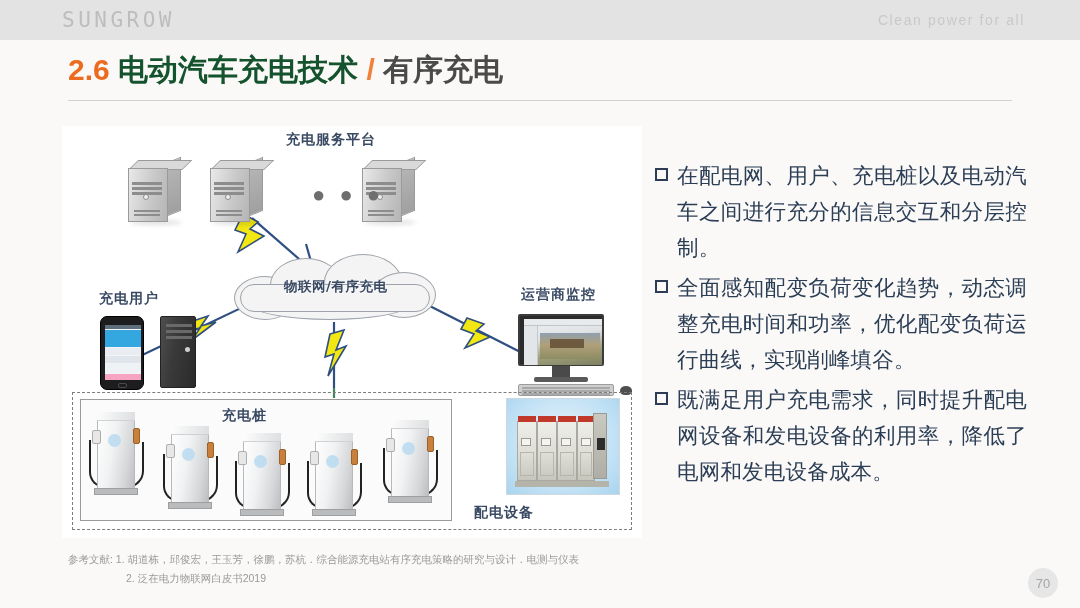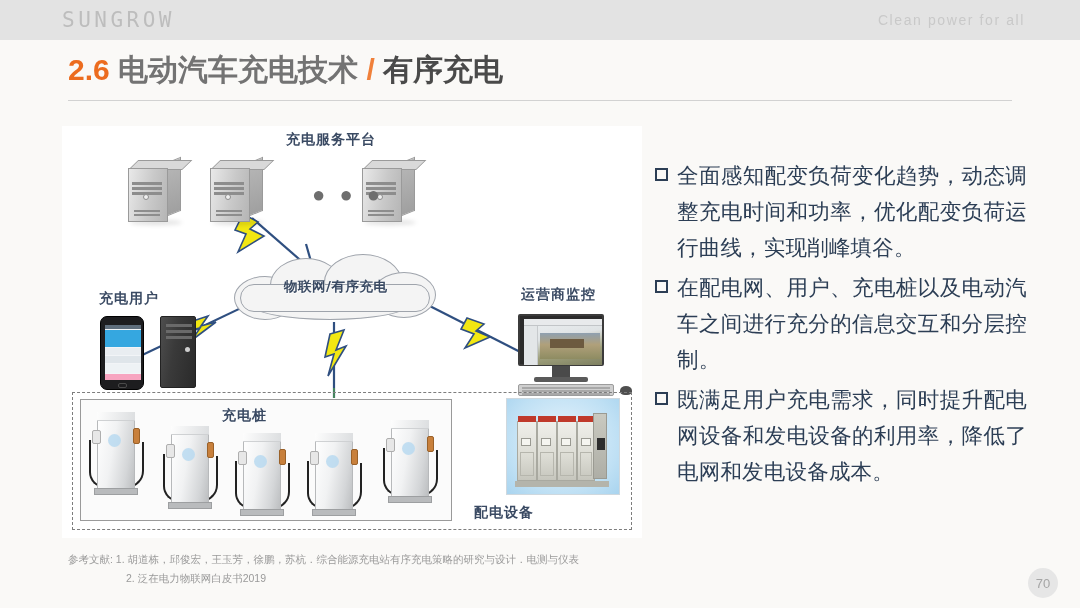--- a/index.html
+++ b/index.html
@@ -26,21 +26,21 @@
     position: absolute; right: 55px; top: 12px;
     font-size: 14px; letter-spacing: 1.6px; color: #c9c9c9;
   }
 
   
   .title-row {
     position: absolute; left: 68px; top: 50px;
     font-size: 30px; font-weight: bold; white-space: nowrap;
   }
   .title-num { color: #ec6c1f; }
-  .title-main { color: #737373; }
+  .title-main { color: #14532d; }
   .title-sep { color: #f0803a; font-weight: bold; }
   .title-sub { color: #4a4a4a; }
   .title-rule {
     position: absolute; left: 68px; top: 100px; width: 944px; height: 1px;
     background: #d2d2d2;
   }
 
   
   .diagram {
     position: absolute; left: 62px; top: 126px; width: 580px; height: 412px;
@@ -457,25 +457,25 @@
         </div>
       <div class="cab-plinth"></div>
     </div>
     <div class="dg-label" id="lbl-distrib">配电设备</div>
 
   </div>
 
   <div class="bullets">
     <div class="bullet">
       <div class="bullet-mark"></div>
-      <div class="bullet-text">全面感知配变负荷变化趋势，动态调整充电时间和功率，优化配变负荷运行曲线，实现削峰填谷。</div>
+      <div class="bullet-text">在配电网、用户、充电桩以及电动汽车之间进行充分的信息交互和分层控制。</div>
     </div>
     <div class="bullet">
       <div class="bullet-mark"></div>
-      <div class="bullet-text">在配电网、用户、充电桩以及电动汽车之间进行充分的信息交互和分层控制。</div>
+      <div class="bullet-text">全面感知配变负荷变化趋势，动态调整充电时间和功率，优化配变负荷运行曲线，实现削峰填谷。</div>
     </div>
     <div class="bullet">
       <div class="bullet-mark"></div>
       <div class="bullet-text">既满足用户充电需求，同时提升配电网设备和发电设备的利用率，降低了电网和发电设备成本。</div>
     </div>
   </div>
 
   <div class="footnotes">
     <div>参考文献: 1. 胡道栋，邱俊宏，王玉芳，徐鹏，苏杭．综合能源充电站有序充电策略的研究与设计．电测与仪表</div>
     <div class="fn-line2">2. 泛在电力物联网白皮书2019</div>

